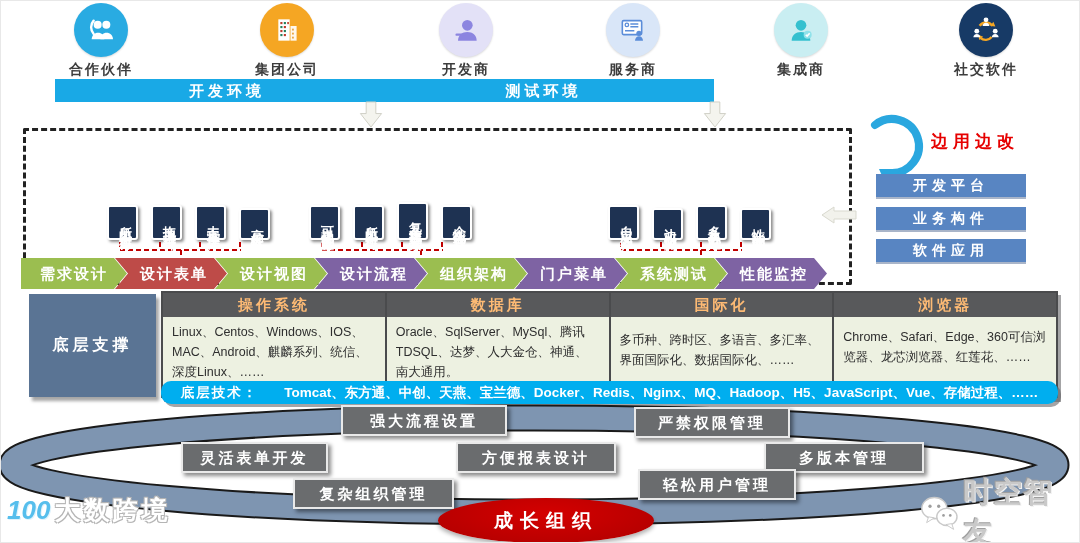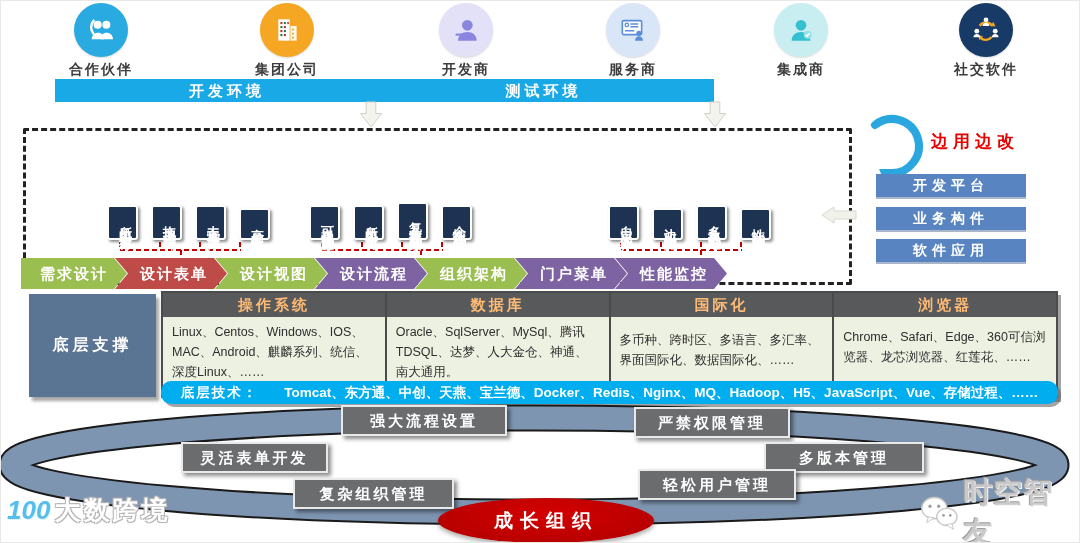--- a/index.html
+++ b/index.html
@@ -198,20 +198,21 @@
     <polygon points="35,5 13,5 13,1 1,9 13,17 13,13 35,13" fill="#F2F2EC" stroke="#D9D9CF" stroke-width="1"></polygon>
   </svg>
 
   <div class="chev-row">
     <div class="chev first" style="background-color: rgb(155, 190, 80);">需求设计</div>
     <div class="chev" style="background-color: rgb(190, 75, 72);">设计表单</div>
     <div class="chev" style="background-color: rgb(155, 190, 80);">设计视图</div>
     <div class="chev" style="background-color: rgb(126, 99, 163);">设计流程</div>
     <div class="chev" style="background-color: rgb(155, 190, 80);">组织架构</div>
     <div class="chev" style="background-color: rgb(126, 99, 163);">门户菜单</div>
+    <div class="chev" style="background-color: rgb(155, 190, 80);">系统测试</div>
     <div class="chev" style="background-color: rgb(126, 99, 163);">性能监控</div>
   </div>
 
   <div class="support-title" style="background-color: rgb(90, 116, 148);">底层支撑</div>
   <div class="support-table">
     <div class="support-col">
       <div class="hd">操作系统</div>
       <div class="bd">Linux、Centos、Windows、IOS、MAC、Android、麒麟系列、统信、深度Linux、……</div>
     </div>
     <div class="support-col">
@@ -233,20 +234,21 @@
   </div>
 
   <svg class="swoosh" width="1080" height="147">
     <ellipse cx="533" cy="68" rx="522" ry="47" fill="none" stroke="#1a1a1a" stroke-width="27"></ellipse>
     <ellipse cx="533" cy="68" rx="522" ry="47" fill="none" stroke="#7E95B1" stroke-width="23"></ellipse>
   </svg>
 
   <div class="cap" style="left:340px;top:404px;width:162px">强大流程设置</div>
   <div class="cap" style="left:633px;top:406px;width:152px">严禁权限管理</div>
   <div class="cap" style="left:180px;top:441px;width:143px">灵活表单开发</div>
+  <div class="cap" style="left:455px;top:441px;width:156px">方便报表设计</div>
   <div class="cap" style="left:763px;top:441px;width:156px">多版本管理</div>
   <div class="cap" style="left:292px;top:477px;width:157px">复杂组织管理</div>
   <div class="cap" style="left:637px;top:468px;width:154px">轻松用户管理</div>
 
   <div class="growth">成长组织</div>
 
   <div class="wm-left">
     <span class="logo">100</span>
     <span class="txt">大数跨境</span>
   </div>

